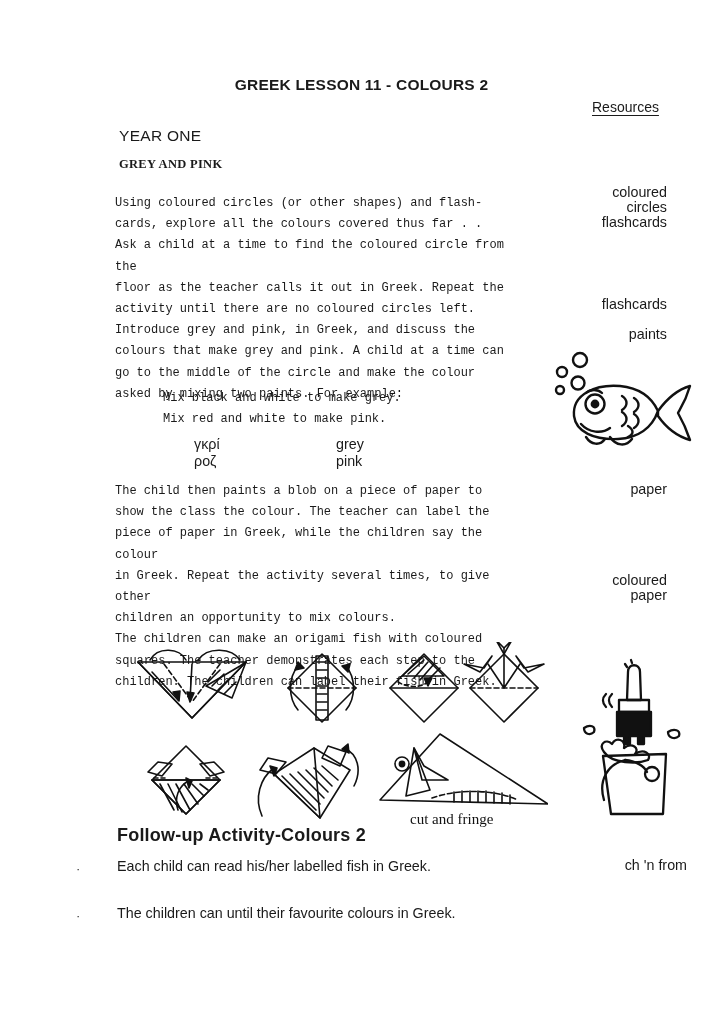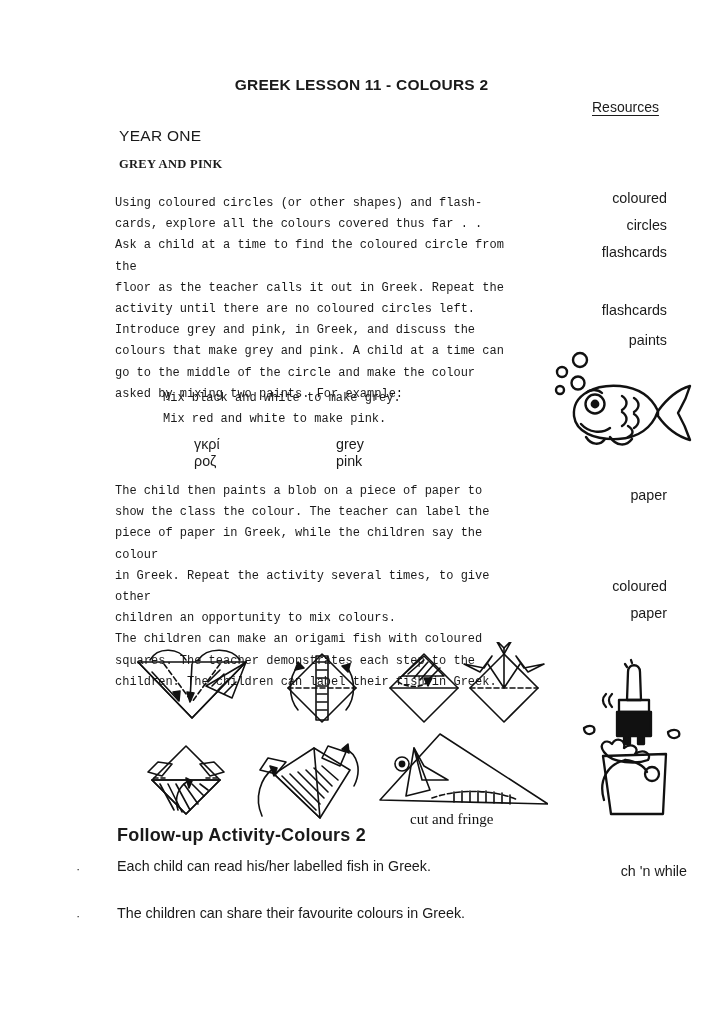--- a/index.html
+++ b/index.html
@@ -88,21 +88,21 @@
     left: 142px;
     top: 0;
     white-space: pre-line;
   }
 
   
   .res-item {
     position: absolute;
     text-align: right;
     font-size: 14.3px;
-    line-height: 27px;
+    line-height: 15px;
     white-space: pre-line;
   }
   #res-1 { right: 56px; top: 185px; }
   #res-2 { right: 56px; top: 297px; }
   #res-3 { right: 56px; top: 327px; }
   #res-4 { right: 56px; top: 482px; }
   #res-5 { right: 56px; top: 573px; }
   #res-6 { right: 36px; top: 858px; }
 
   
@@ -190,21 +190,21 @@
 children. The children can label their fish in Greek.</div>
 
   <div class="res-item" id="res-1">coloured
 circles
 flashcards</div>
   <div class="res-item" id="res-2">flashcards</div>
   <div class="res-item" id="res-3">paints</div>
   <div class="res-item" id="res-4">paper</div>
   <div class="res-item" id="res-5">coloured
 paper</div>
-  <div class="res-item" id="res-6">ch 'n  while</div>
+  <div class="res-item" id="res-6">ch 'n  from</div>
 
   <div class="art" id="fish-clipart">
     <svg viewBox="0 0 160 120" xmlns="http://www.w3.org/2000/svg">
       <g fill="none" stroke="#111" stroke-width="2.4" stroke-linecap="round" stroke-linejoin="round">
 
         <circle cx="32" cy="22" r="7"></circle>
         <circle cx="14" cy="34" r="5"></circle>
         <circle cx="30" cy="45" r="6.5"></circle>
         <circle cx="12" cy="52" r="4"></circle>
 
@@ -362,17 +362,17 @@
       </g>
     </svg>
   </div>
 
   <div class="followup-heading">Follow-up Activity-Colours 2</div>
 
   <div class="bullet-dot" id="bullet-dot-1">·</div>
   <div class="bullet-text" id="bullet-text-1">Each child can read his/her labelled fish in Greek.</div>
 
   <div class="bullet-dot" id="bullet-dot-2">·</div>
-  <div class="bullet-text" id="bullet-text-2">The children can share their favourite colours in Greek.</div>
+  <div class="bullet-text" id="bullet-text-2">The children can until their favourite colours in Greek.</div>
 
   <div class="page-number">78</div>
 
 </div>
 
 </body></html>

